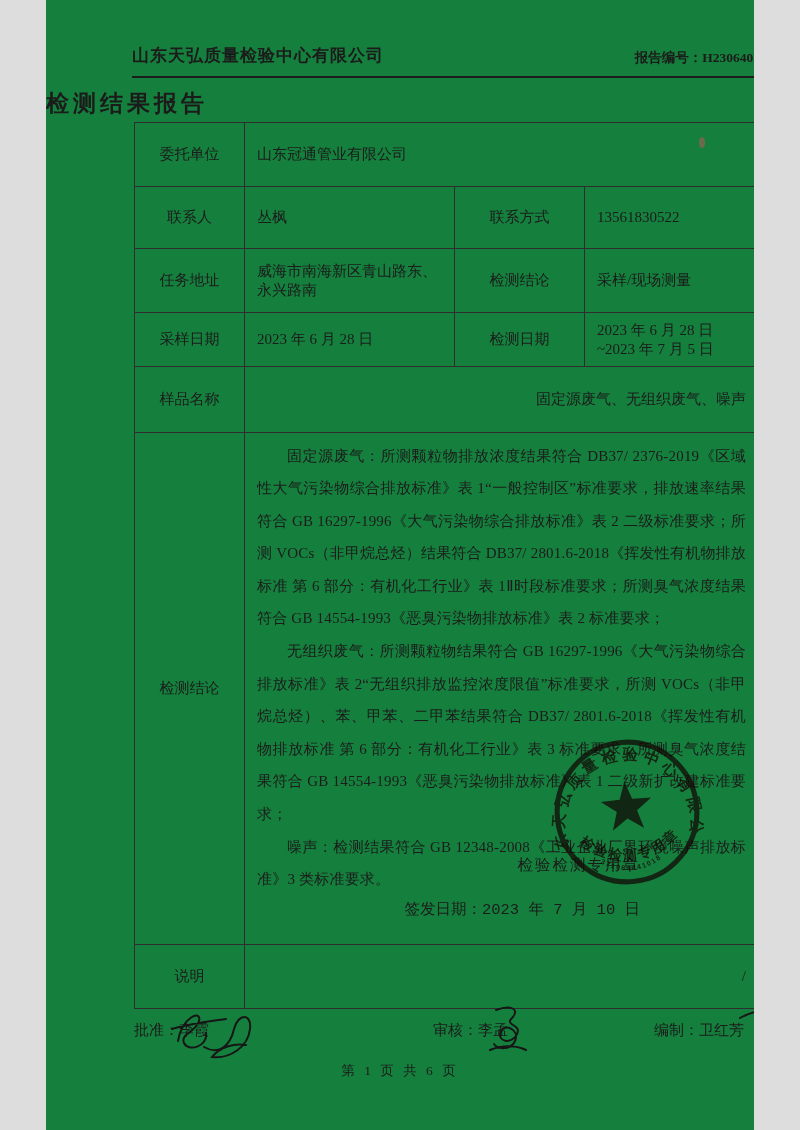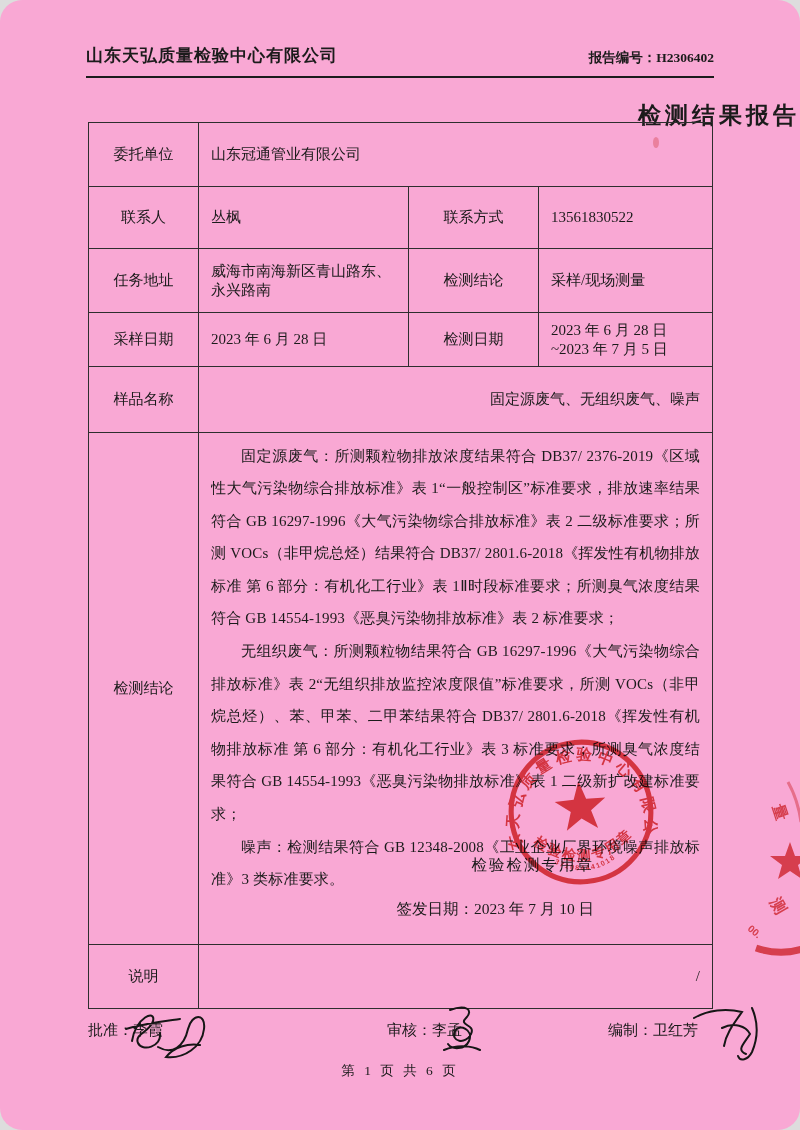--- a/index.html
+++ b/index.html
@@ -1,49 +1,49 @@
 <!DOCTYPE html>
 <html><head>
 <meta charset="utf-8">
 <style>
   html,body { margin:0; padding:0; background:#ddd; }
   .page {
-    position:relative; width:800px; height:1130px; margin:0 auto;
-    background:#f9a8d4; overflow:hidden;
-    font-family:"Liberation Serif", serif; color:#1b1b1b;border-radius:22px;
+    position:relative; width:708px; height:1130px; margin:0 auto;
+    background:#15803d; overflow:hidden;
+    font-family:"Liberation Serif", serif; color:#1b1b1b;
   }
   
   .header {
     position:absolute; top:44px; left:86px; width:628px;
     border-bottom:2.5px solid #1c1c1c; padding-bottom:9px;
     display:flex; justify-content:space-between; align-items:flex-end;
   }
   .company-name { font-family:"Liberation Sans", sans-serif; font-weight:bold; font-size:17px; letter-spacing:1px; }
   .report-no { font-weight:bold; font-size:13.5px; }
   .doc-title {
-    position:absolute; top:100px; left:0; width:100%; text-align:right;
+    position:absolute; top:88px; left:0; width:100%; text-align:left;
     font-family:"Liberation Sans", sans-serif; font-weight:bold; font-size:23px; letter-spacing:4px;
   }
   
   table.main {
     position:absolute; top:122px; left:88px; width:624px;
     border-collapse:collapse; table-layout:fixed;
   }
   table.main td { border:1.8px solid #2e2e2e; font-size:15px; vertical-align:middle; padding:3px 12px; }
   td.lbl { text-align:center; }
   td.val { text-align:left; }
   td.val-left { text-align:right; padding-left:14px; }
   td.conclusion-cell { vertical-align:top; padding:14px 10px 0 13px; }
   .conclusion-box { position:relative; height:498px; overflow:hidden; }
   .conclusion-box p {
     margin:0; text-indent:2em; text-align:justify;
     font-size:15px; line-height:32.6px; letter-spacing:0.2px;
   }
   .seal-caption { position:absolute; right:106px; bottom:62px; font-size:15.5px; letter-spacing:2px; }
-  .issue-date  { position:absolute; right:106px; bottom:18px; font-size:15.5px; }
+  .issue-date  { position:absolute; right:106px; bottom:18px; font-size:15.5px;font-family:Liberation Mono, monospace; }
   
   .stamp-main { position:absolute; left:504px; top:735px; width:154px; height:154px; opacity:0.85; mix-blend-mode:multiply; }
   .stamp-edge { position:absolute; left:742px; top:778px; width:60px; height:185px; opacity:0.78; mix-blend-mode:multiply; }
   .scan-speck { position:absolute; left:653px; top:137px; width:6px; height:11px; background:rgba(214,80,90,0.45); border-radius:50%; }
   
   .sig-group { position:absolute; top:1021px; font-size:15px; white-space:nowrap; }
   .sig-svg { position:absolute; }
   .page-num {
     position:absolute; top:1062px; left:0; width:100%;
     text-align:center; font-size:13.5px; letter-spacing:3px;

